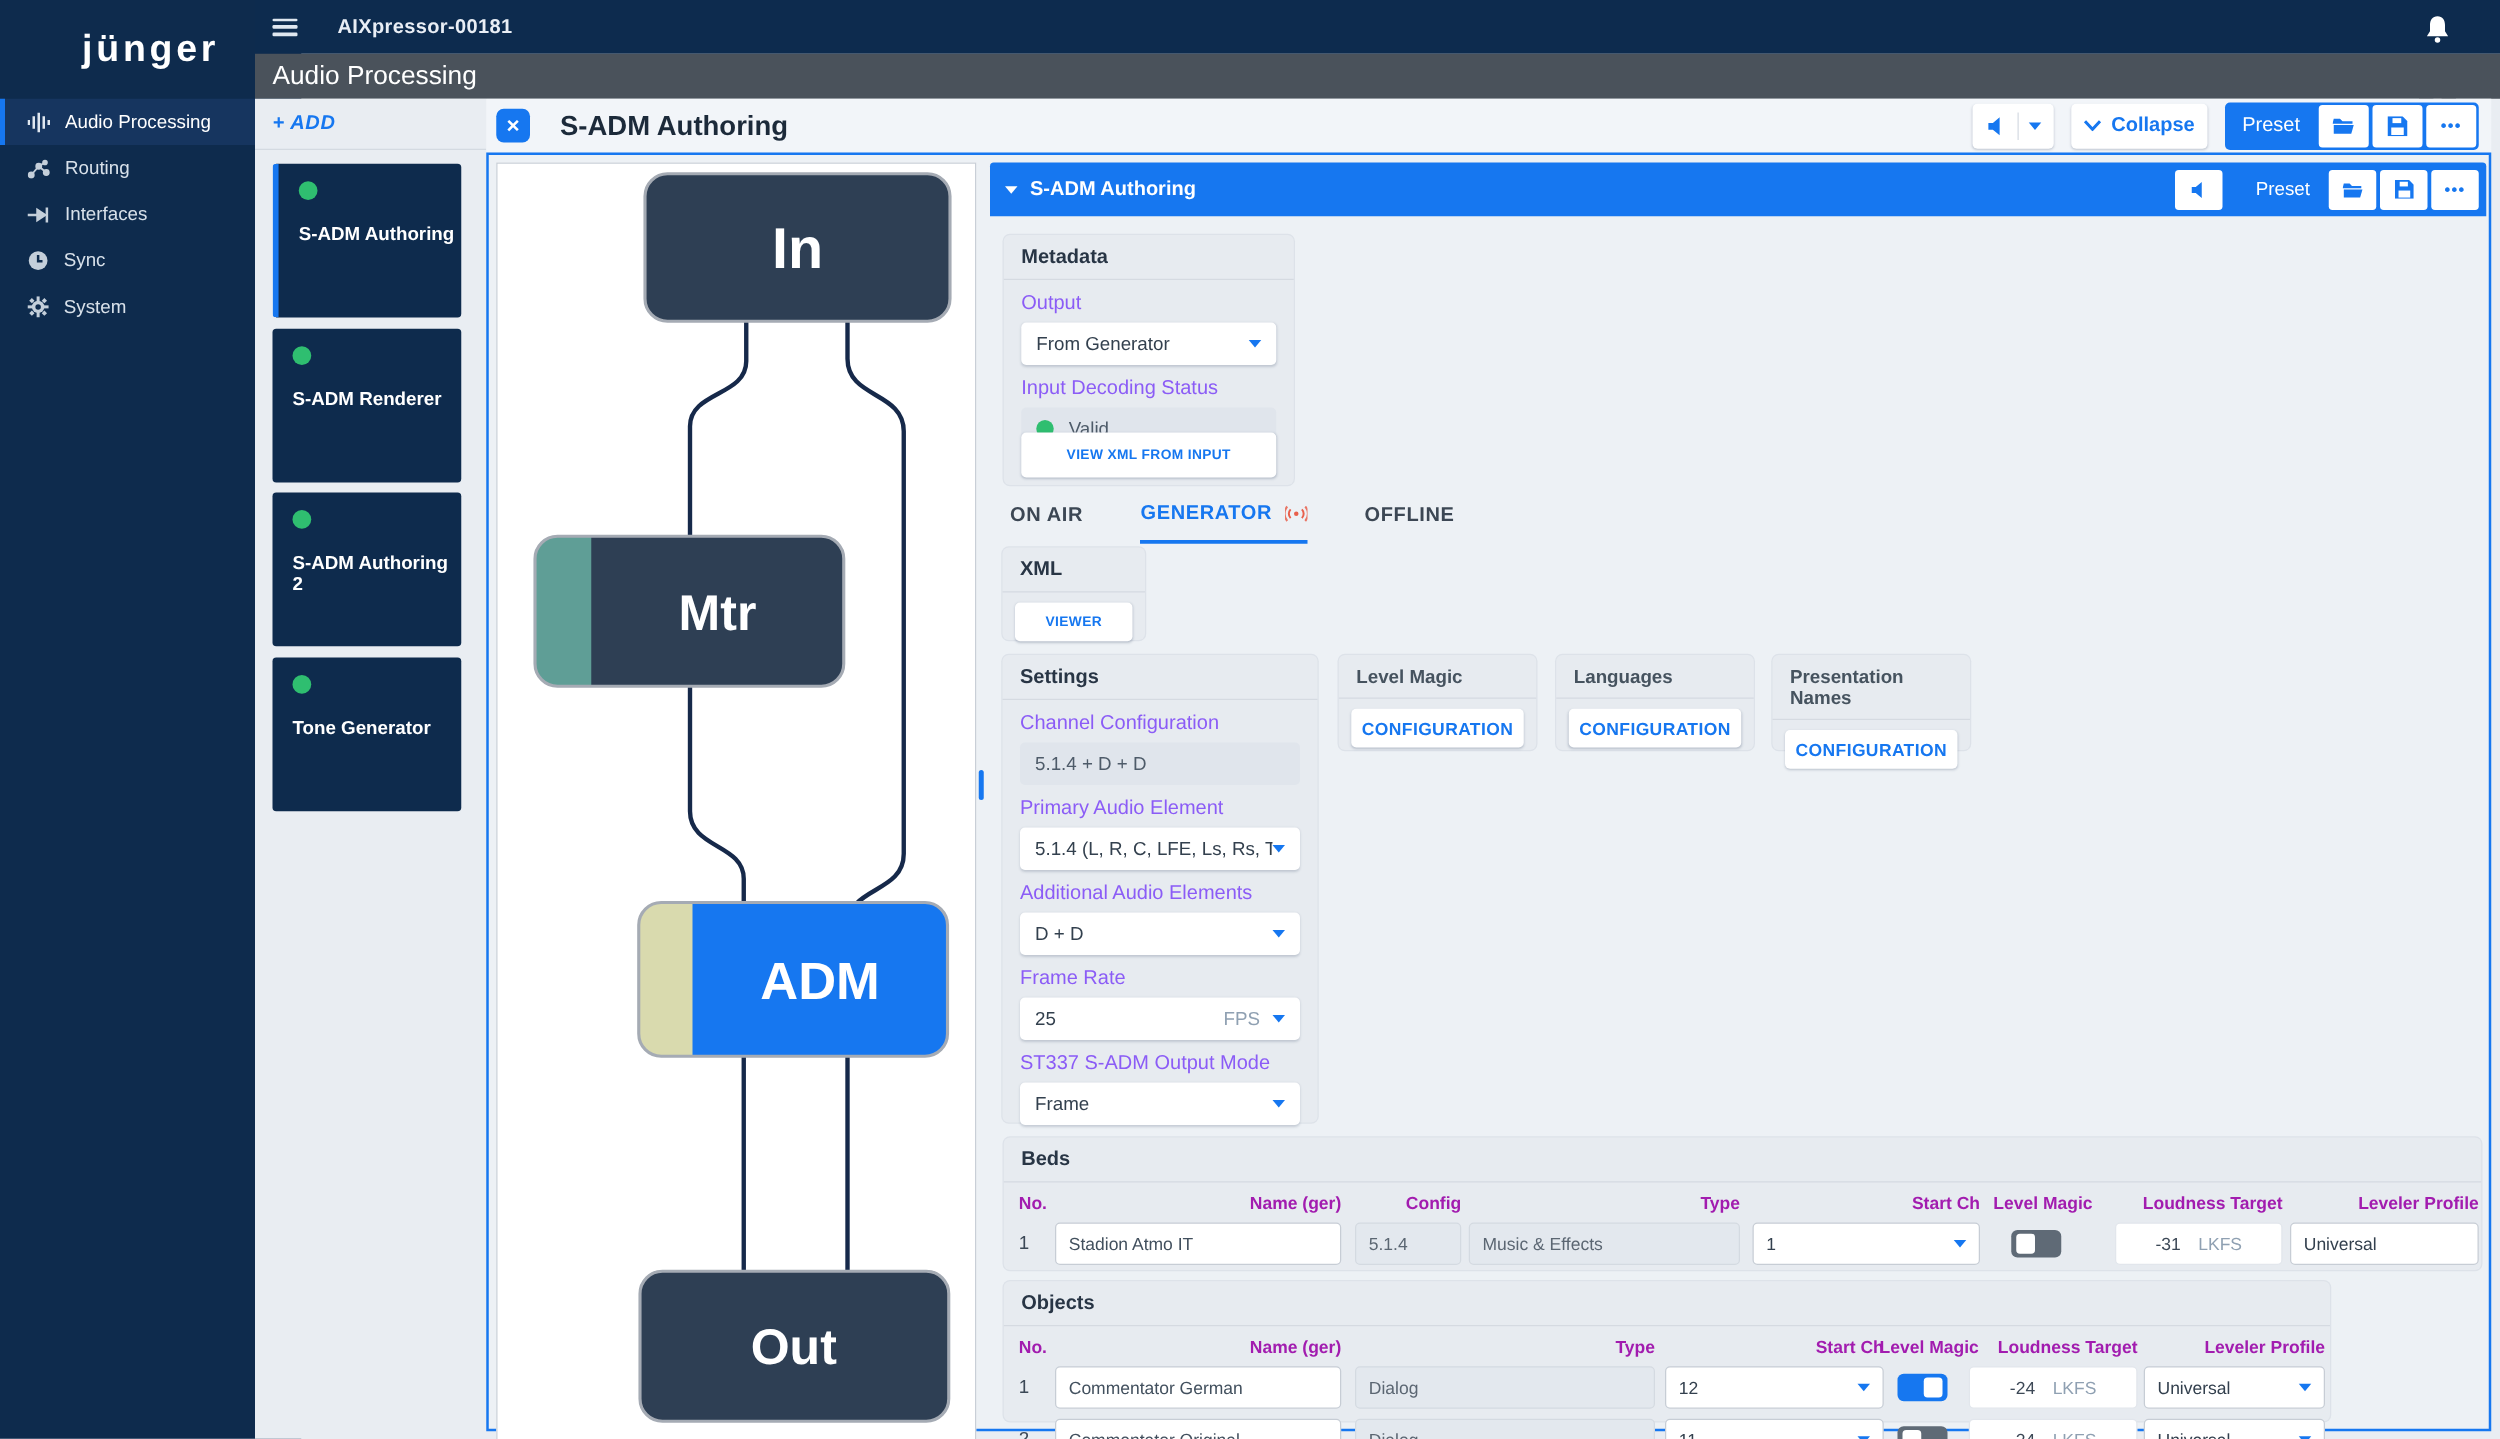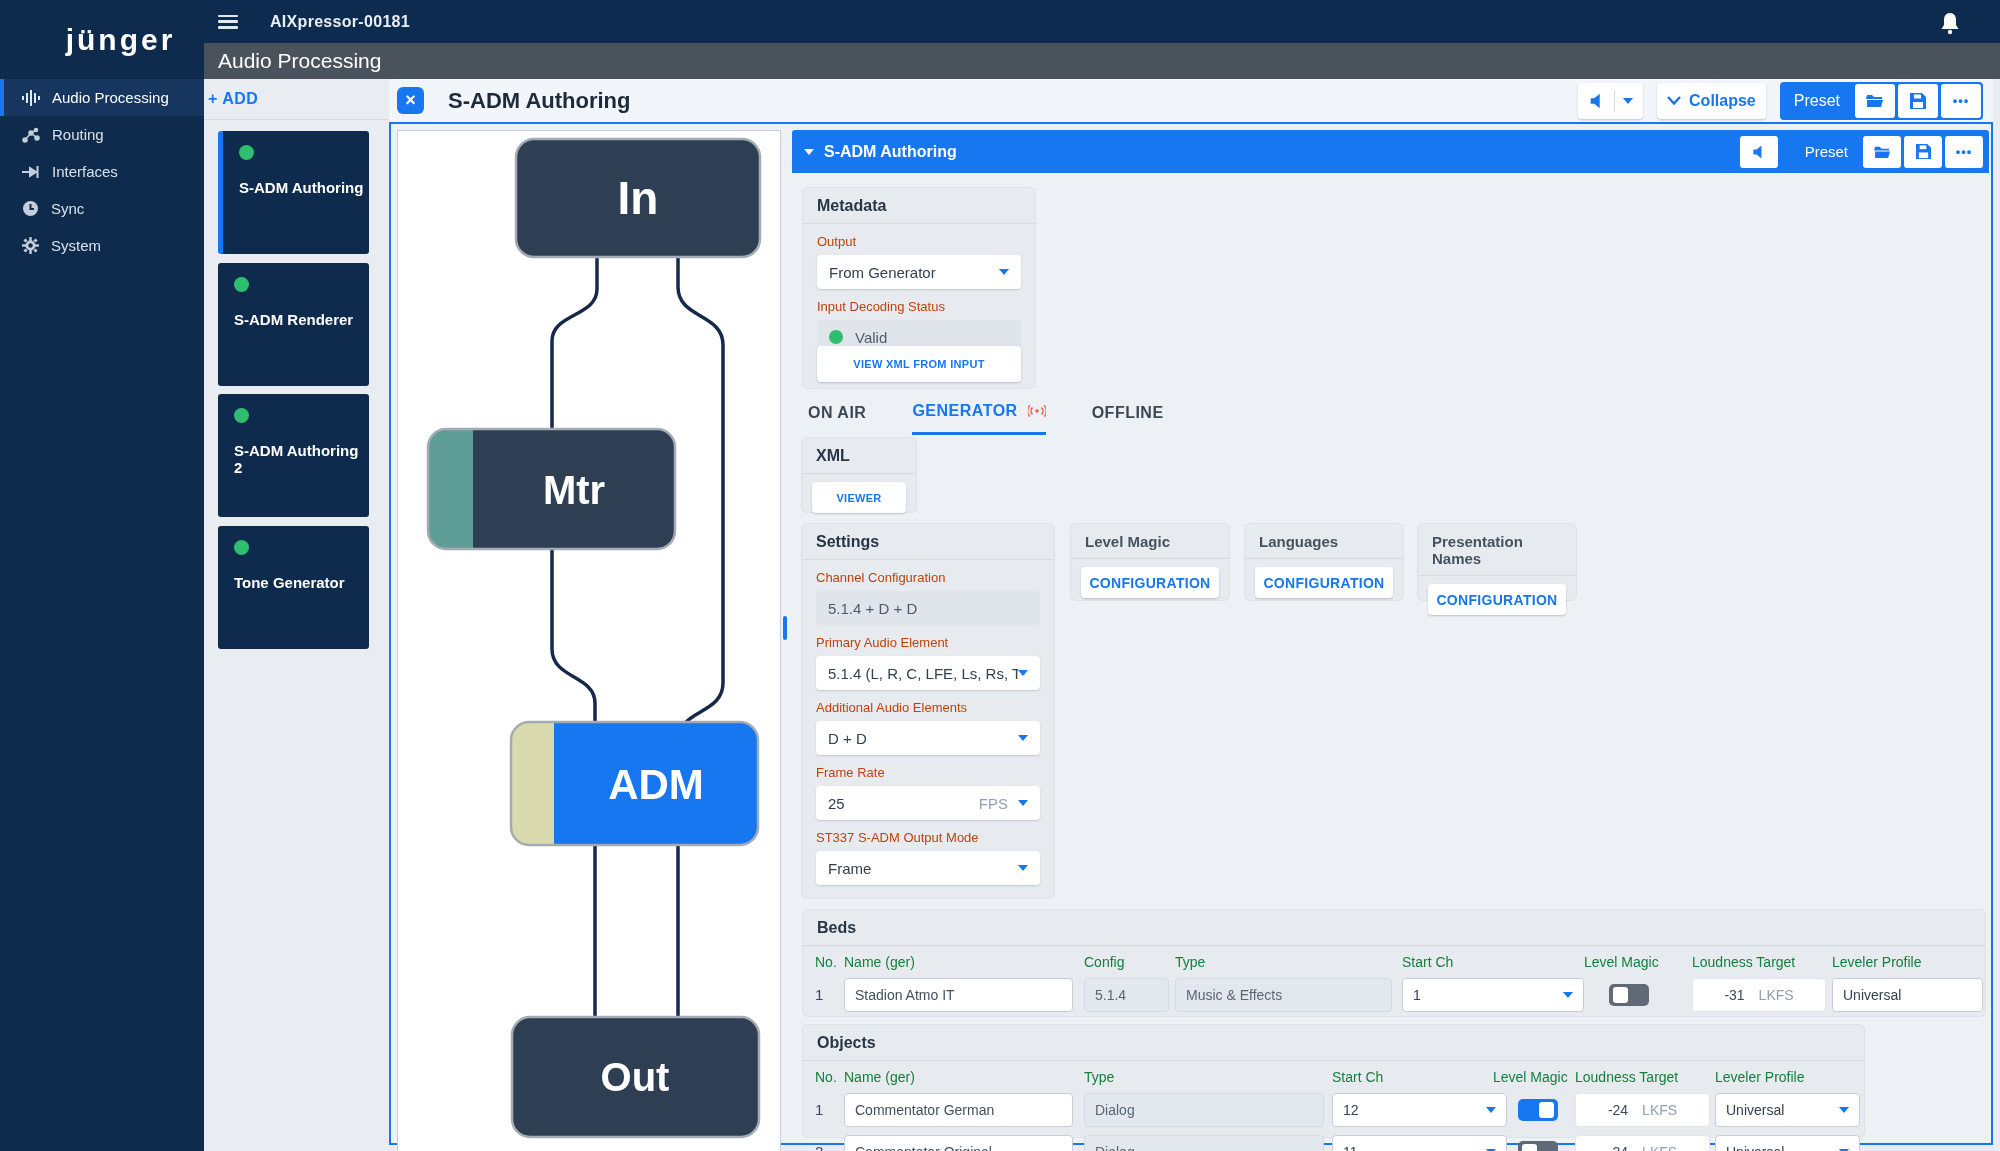--- a/index.html
+++ b/index.html
@@ -29,22 +29,22 @@
   .nav-item.active { background:#16355f; border-left-color:#1677f0; color:#fff; }
   .nav-item svg { flex:0 0 auto; }
   .nav-chevron { margin-left:auto; margin-right:14px; color:#8fa0b5; font-size:16px; }
 
   
   #graybar { position:absolute; left:204px; top:43px; width:1796px; height:36px; background:#4a525b;
              color:#fff; display:flex; align-items:center; font-size:21px; padding-left:14px; }
 
   
   #cards-col { position:absolute; left:204px; top:79px; width:185px; height:1072px; background:#e9edf2; }
-  #add-row { height:41px; display:flex; align-items:center; padding-left:4px;
-             border-bottom:1px solid #d4dae1; }
+  #add-row { height:41px; display:flex; align-items:center; padding-left:14px;
+             border-bottom:1px solid #d4dae1;font-style:italic; }
   #add-btn { color:#1677f0; font-weight:bold; font-size:16px; cursor:pointer; letter-spacing:.5px; }
   .card { position:absolute; left:14px; width:151px; height:123px; background:#0e2b4d;
           border-radius:3px; cursor:pointer; }
   .card.active { border-left:5px solid #1677f0; }
   .card .dot { position:absolute; left:16px; top:14px; width:15px; height:15px; border-radius:50%;
                background:#2fbe70; }
   .card .clabel { position:absolute; left:16px; top:48px; color:#fff; font-weight:bold; font-size:15px; }
 
   
   #module-header { position:absolute; left:389px; top:79px; width:1604px; height:43px;
@@ -88,21 +88,21 @@
   #rpanel-title { font-size:16px; font-weight:bold; }
   #rpanel-tools { margin-left:auto; display:flex; align-items:center; gap:3px; margin-right:6px; }
   #rpanel-tools .pbtn { height:32px; width:38px; }
   #rpanel-tools .speaker-btn { margin-right:24px; }
   #rpanel-tools .preset-label { font-size:15px; }
 
   .panel { position:absolute; background:#e7ebf0; border-radius:5px; box-shadow:0 0 0 1px #dde2e9; }
   .panel-title { font-size:16px; font-weight:bold; color:#283545; padding:9px 14px 8px;
                  border-bottom:1px solid #d5dae1; }
   .panel-title.small { font-size:15px; color:#46535f; }
-  .f-label { font-size:13px; color:#c2410c; margin:10px 14px 6px; }
+  .f-label { font-size:16px; color:#8b5cf6; margin:10px 14px 6px; }
   .select, .readonly, .statusbox, .valuebox {
       height:34px; margin:0 14px; border-radius:4px; display:flex; align-items:center;
       padding:0 12px; font-size:15px; color:#33404e; }
   .select { background:#fff; box-shadow:0 1px 2px rgba(40,60,90,.2); cursor:pointer;
             justify-content:space-between; }
   .readonly, .statusbox { background:#e0e5ec; color:#4e5b69; }
   .btn-white { background:#fff; border-radius:4px; box-shadow:0 1px 2px rgba(40,60,90,.25);
                color:#1677f0; font-weight:bold; font-size:11px; display:flex; align-items:center;
                justify-content:center; cursor:pointer; letter-spacing:.3px; }
   .sdot { width:14px; height:14px; border-radius:50%; background:#2fbe70; margin-right:12px; }
@@ -114,22 +114,22 @@
   .tab.active { color:#1677f0; border-bottom:3px solid #1677f0; }
 
   
   #settings-panel { left:10px; top:394px; width:252px; height:374px; }
   
   .cfg-panel { height:76px; width:158px; top:394px; }
   .cfg-panel .btn-white { margin:8px 10px 0; height:31px; font-size:14px; }
 
   
   .t-headers { position:relative; height:26px; margin-top:4px; }
-  .t-head { position:absolute; top:4px; font-size:14px; font-weight:normal; color:#15803d;
-            text-align:left; }
+  .t-head { position:absolute; top:4px; font-size:14px; font-weight:bold; color:#a21caf;
+            text-align:right; }
   .t-row { position:relative; height:40px; }
   .cell { position:absolute; top:2px; height:34px; }
   .no-cell { font-size:15px; color:#3c4856; line-height:34px; }
   .input-cell input { width:100%; height:34px; border:1px solid #c7cdd5; border-radius:4px;
                       padding:0 10px; font-size:14px; color:#42505e; background:#fff;
                       font-family:inherit; }
   .ro-cell { background:#e3e8ee; border:1px solid #d4dae1; border-radius:4px; display:flex;
              align-items:center; padding:0 10px; font-size:14px; color:#5b6672; }
   .dd-cell { background:#fff; border:1px solid #c7cdd5; border-radius:4px; display:flex;
              align-items:center; justify-content:space-between; padding:0 10px; font-size:14px;

